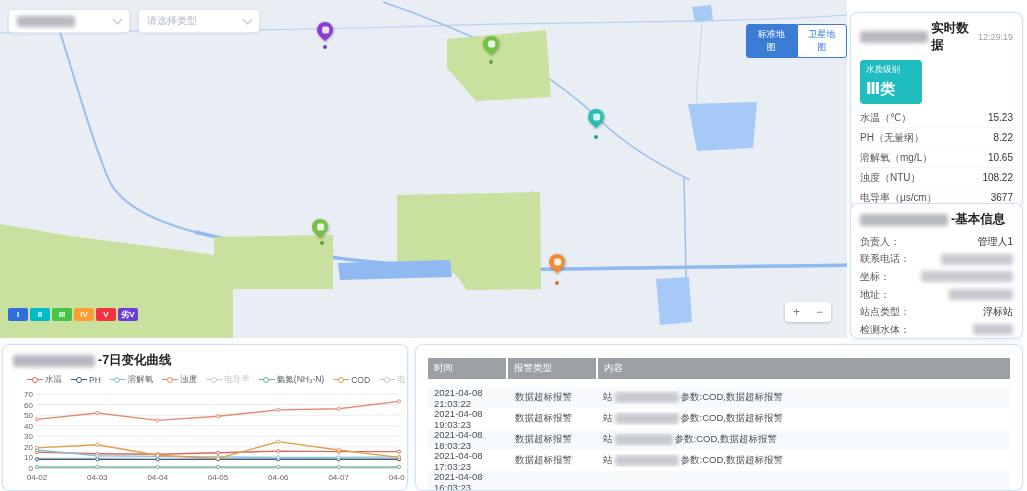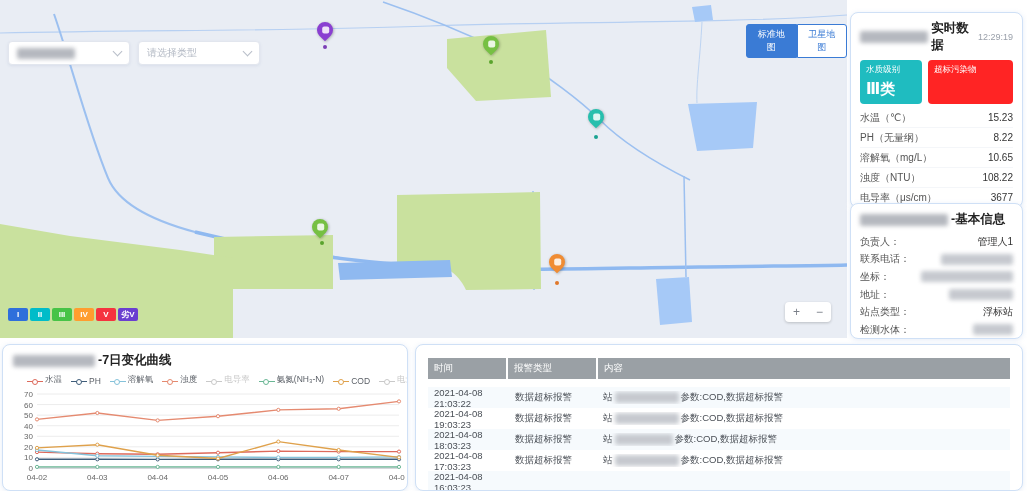--- a/index.html
+++ b/index.html
@@ -2,21 +2,21 @@
 <html><head>
 <meta charset="utf-8">
 <style>
   html,body{margin:0;padding:0;background:#fff;font-family:"Liberation Sans","DejaVu Sans",sans-serif;}
   .stage{position:relative;width:1027px;height:491px;overflow:hidden;background:#fff;}
 
   
   .map{position:absolute;left:0;top:0;width:847px;height:338px;background:#e9edf4;overflow:hidden;}
   .map-svg{position:absolute;left:0;top:0;}
   .select{position:absolute;top:9px;height:24px;width:122px;background:#fff;border:1px solid #e2e6ee;border-radius:4px;
-          display:flex;align-items:center;justify-content:space-between;padding:0 8px;box-sizing:border-box;box-shadow:0 1px 3px rgba(120,140,180,.15);margin-top:32px;}
+          display:flex;align-items:center;justify-content:space-between;padding:0 8px;box-sizing:border-box;box-shadow:0 1px 3px rgba(120,140,180,.15);}
   .select .ph{font-size:10px;color:#b3b9c4;}
   .chev{width:6px;height:6px;border-right:1.4px solid #b8bec9;border-bottom:1.4px solid #b8bec9;transform:rotate(45deg);margin-top:-3px;}
   .redact{display:inline-block;height:11px;border-radius:2px;background:#c6c9cf;filter:blur(2px);vertical-align:middle;}
   .redact.dk{background:#b5b8bf;}
   .layer-btns{position:absolute;top:24px;left:746px;display:flex;}
   .layer{font-size:9px;padding:3px 8px;border:1px solid #3a7bd5;background:#fff;color:#3a7bd5;cursor:pointer;font-family:inherit;}
   .layer.active{background:#3a7bd5;color:#fff;}
   .layer:first-child{border-radius:3px 0 0 3px;}
   .layer:last-child{border-radius:0 3px 3px 0;}
   .pin{position:absolute;width:16px;height:16px;border-radius:50% 50% 50% 0;transform:rotate(-45deg);
@@ -29,37 +29,37 @@
   .zoomctl{position:absolute;left:785px;top:302px;width:46px;height:20px;background:#fff;border-radius:4px;
            box-shadow:0 1px 3px rgba(0,0,0,.2);display:flex;}
   .zoomctl button{flex:1;border:0;background:transparent;color:#7a7f88;font-size:12px;line-height:1;cursor:pointer;padding:0;font-family:inherit;}
 
   
   .panel{position:absolute;background:#fff;border:1px solid #cfe0f6;border-radius:8px;box-shadow:0 1px 5px rgba(110,150,210,.18);box-sizing:border-box;}
   .p-title{font-size:12.5px;font-weight:bold;color:#222;display:flex;align-items:center;gap:3px;}
   .p-time{font-size:9px;color:#9aa0aa;font-weight:normal;margin-left:3px;}
 
   .rt{left:850px;top:12px;width:173px;height:196px;padding:7px 9px;overflow:hidden;}
-  .rt-cards{display:flex;gap:6px;margin-top:6px;}
+  .rt-cards{display:flex;gap:24px;margin-top:6px;}
   .card{border-radius:4px;color:#fff;padding:4px 6px;box-sizing:border-box;height:44px;}
   .card .c-label{font-size:8.5px;}
   .card .c-value{font-size:15px;font-weight:bold;text-align:left;margin-top:4px;}
   .card-teal{background:#1fbcc0;width:62px;}
   .card-red{background:#ff2424;flex:1;}
   .rt-rows{margin-top:4px;}
   .kv{display:flex;justify-content:space-between;align-items:center;font-size:10px;color:#555;
       padding:2.5px 0;border-bottom:1px solid #f4f6f9;}
   .kv .v{color:#333;}
 
   .info{left:850px;top:203px;width:173px;height:136px;padding:7px 9px;overflow:hidden;}
   .info .kv{border-bottom:none;padding:1.8px 0;}
 
   .chartp{left:2px;top:344px;width:406px;height:147px;padding:7px 10px;overflow:hidden;}
   .legend{display:flex;flex-wrap:nowrap;gap:9px;margin:5px 0 2px 14px;}
-  .lg-item{display:flex;align-items:flex-end;gap:2px;font-size:8.5px;color:#5a5f66;white-space:nowrap;}
+  .lg-item{display:flex;align-items:center;gap:2px;font-size:8.5px;color:#5a5f66;white-space:nowrap;}
   .lg-item.muted{color:#c9c9c9;}
   .lm{position:relative;width:16px;height:8px;display:inline-block;}
   .lm::before{content:"";position:absolute;left:0;top:3px;width:16px;border-top:1.5px solid var(--c,#888);}
   .lm::after{content:"";position:absolute;left:4.5px;top:0.5px;width:4px;height:4px;border:1.6px solid var(--c,#888);border-radius:50%;background:#fff;}
 
   .alerts{left:415px;top:344px;width:608px;height:147px;padding:7px 12px;overflow:hidden;}
   .tbl-head{display:flex;gap:2px;margin-top:6px;}
   .tbl-head .th{background:#9aa0a5;color:#fff;font-size:9.5px;padding:4px 6px;box-sizing:border-box;}
   .th.c1{width:78px;} .th.c2{width:88px;} .th.c3{flex:1;}
   .tbl-rows{margin-top:8px;}
@@ -149,23 +149,20 @@
   <div class="panel rt">
     <div class="p-title">
       <span class="redact dk" style="width:84px;height:12px;"></span>
       <span>实时数据</span>
       <span class="p-time">12:29:19</span>
     </div>
     <div class="rt-cards">
       <div class="card card-teal">
         <div class="c-label">水质级别</div>
         <div class="c-value">Ⅲ类</div>
-      </div>
-      <div class="card card-red">
-        <div class="c-label">超标污染物</div>
       </div>
     </div>
     <div class="rt-rows">
       <div class="kv">
           <span>水温（℃）</span>
           <span class="v">15.23</span>
         </div>
       <div class="kv">
           <span>PH（无量纲）</span>
           <span class="v">8.22</span>

